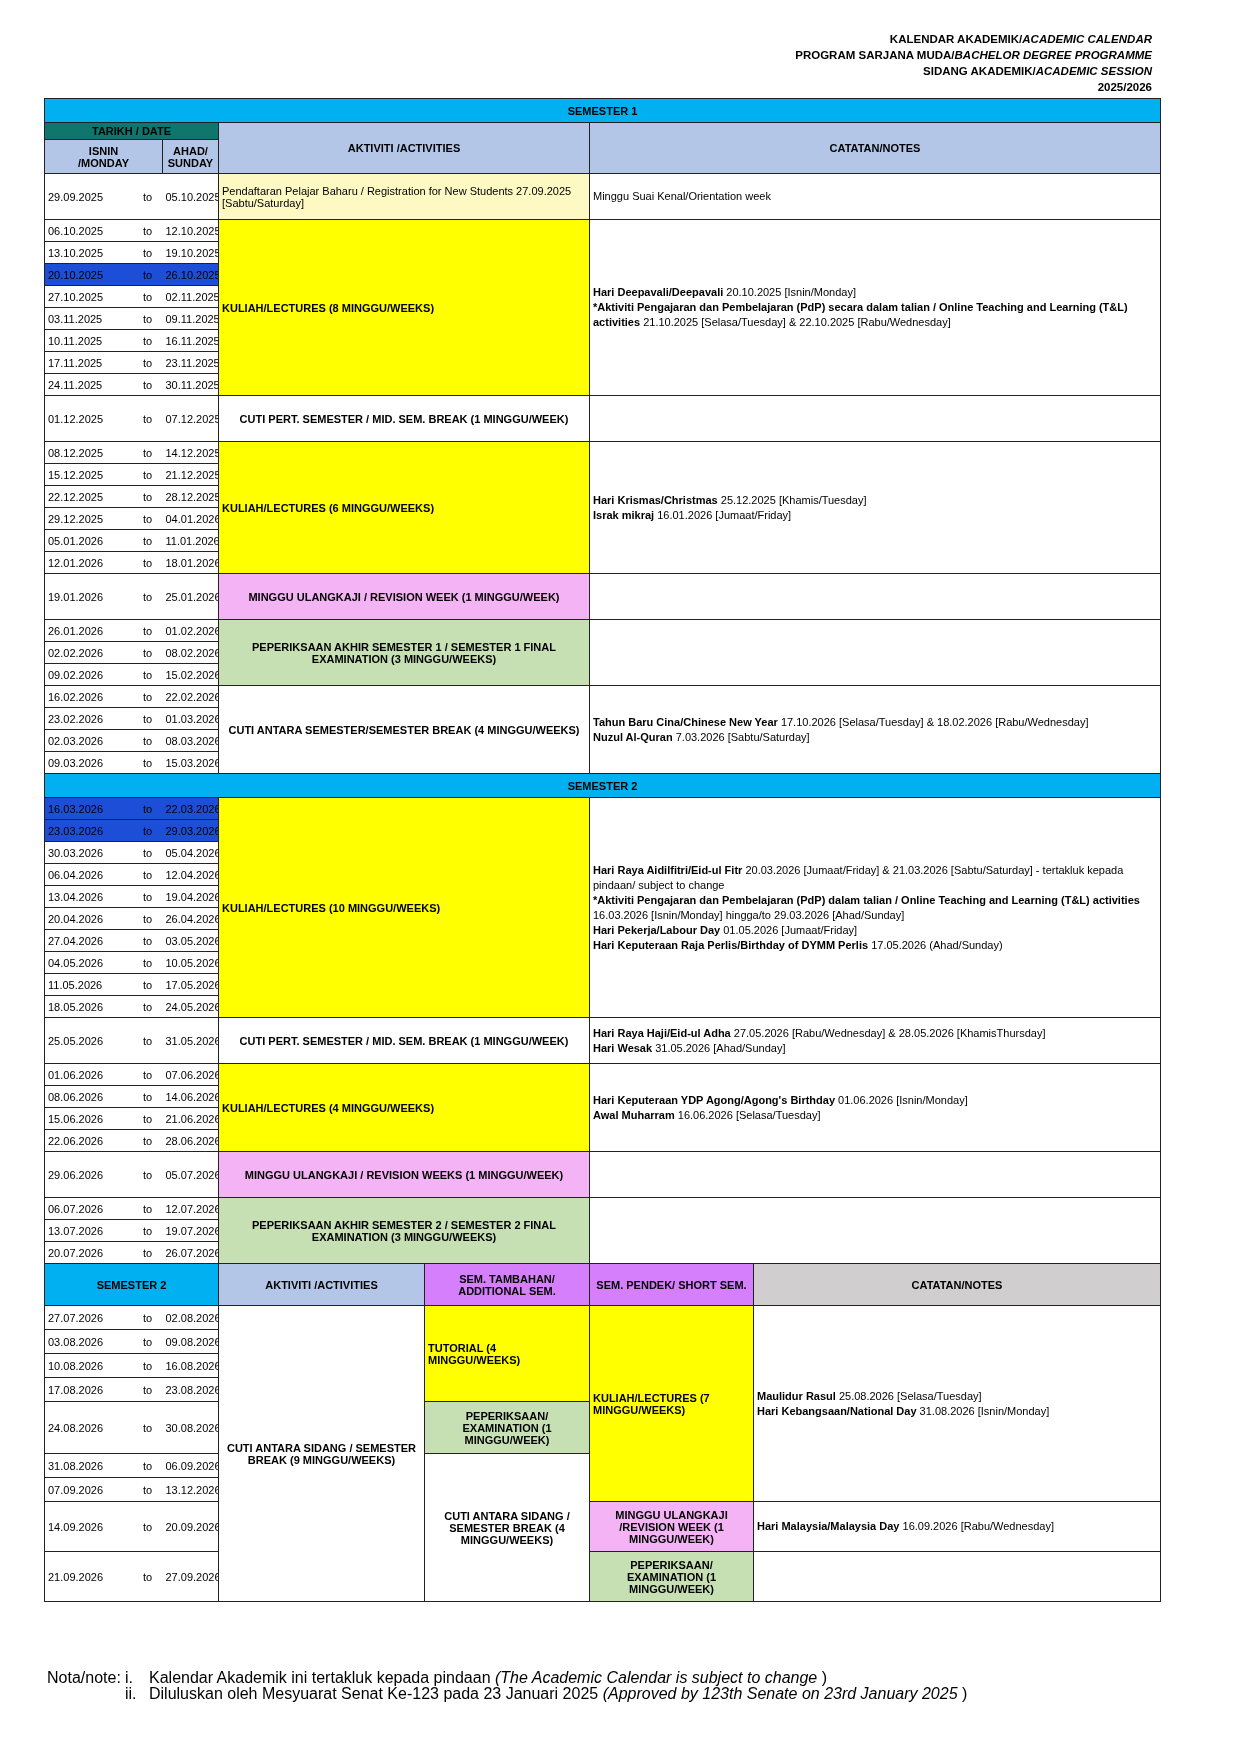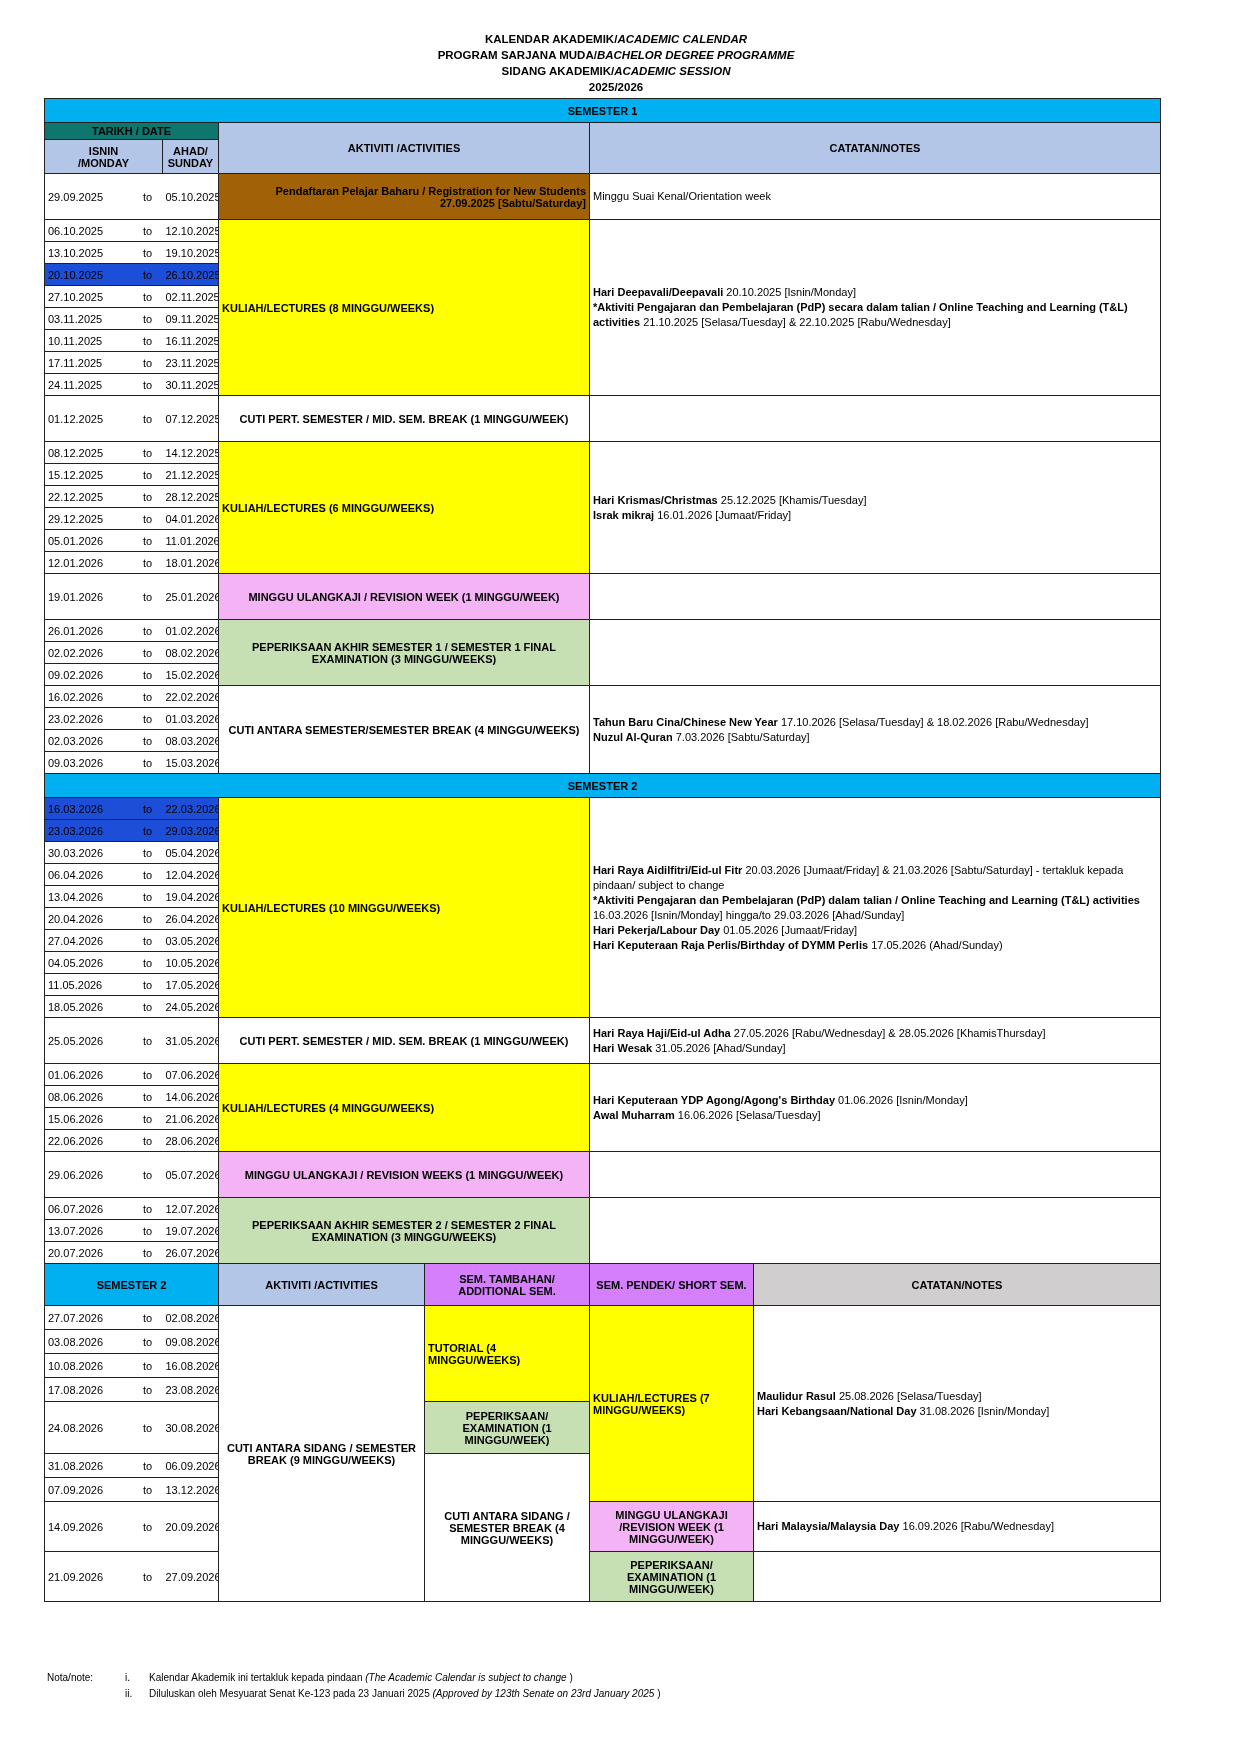--- a/index.html
+++ b/index.html
@@ -1,38 +1,38 @@
 <!DOCTYPE html>
 <html><head>
 <meta charset="utf-8">
 <style>
   html,body{margin:0;padding:0;background:#fff;}
   body{width:1240px;height:1754px;position:relative;overflow:hidden;font-family:"Liberation Sans","DejaVu Sans",sans-serif;color:#000;}
-  .hdr{position:absolute;left:0;width:1152px;text-align:center;font-weight:bold;font-size:11.5px;line-height:16px;padding-left:40px;}
+  .hdr{position:absolute;left:0;width:1152px;text-align:right;font-weight:bold;font-size:11.5px;line-height:16px;}
   .hdr i{font-weight:bold;}
   table.cal{position:absolute;left:44px;top:98px;width:1116px;border-collapse:collapse;table-layout:fixed;font-size:11px;}
   table.cal td{border:1px solid #222;padding:0 3px;vertical-align:middle;overflow:hidden;}
   .thick-top td{border-top:2.5px solid #000;}
   .blue{background:#00b0f0;font-weight:bold;text-align:center;}
   .purple{background:#0f766e;font-weight:bold;text-align:center;}
   .lav{background:#b4c6e7;font-weight:bold;text-align:center;}
-  .orange{background:#a16207;font-weight:bold;text-align:right;}
+  .orange{background:#fef9c3;font-weight:normal;text-align:left;}
   .yellow{background:#ffff00;font-weight:bold;text-align:left;margin-top:12px;}
   .pink{background:#f4b3f4;font-weight:bold;text-align:center;}
   .green{background:#c6e0b4;font-weight:bold;text-align:center;}
   .grey{background:#d0cece;font-weight:bold;text-align:center;}
   .violet{background:#d57ffc;font-weight:bold;text-align:center;}
   .white-act{background:#fff;font-weight:bold;text-align:center;}
   .d{border-right:none !important;border-left:1px solid #222;text-align:left;white-space:nowrap;}
   .to{border-left:none !important;border-right:none !important;text-align:center;width:30px;}
   .d2{border-left:none !important;text-align:right;white-space:nowrap;margin-top:12px;}
   .shade{background:#1d4ed8;}
   .note{text-align:left;font-size:11px;line-height:15px;vertical-align:middle;}
   .note b{font-weight:bold;}
-  .footer{position:absolute;left:47px;font-size:10px;line-height:16px;}
+  .footer{position:absolute;left:47px;font-size:16px;line-height:16px;}
   .footer span.i{display:inline-block;width:24px;}
 </style>
 </head>
 <body>
 
 <div class="hdr" style="top:31px"><span>KALENDAR AKADEMIK/</span><i>ACADEMIC CALENDAR</i></div>
 <div class="hdr" style="top:47px"><span>PROGRAM SARJANA MUDA/</span><i>BACHELOR DEGREE PROGRAMME</i></div>
 <div class="hdr" style="top:63px"><span>SIDANG AKADEMIK/</span><i>ACADEMIC SESSION</i></div>
 <div class="hdr" style="top:79px">2025/2026</div>
 

